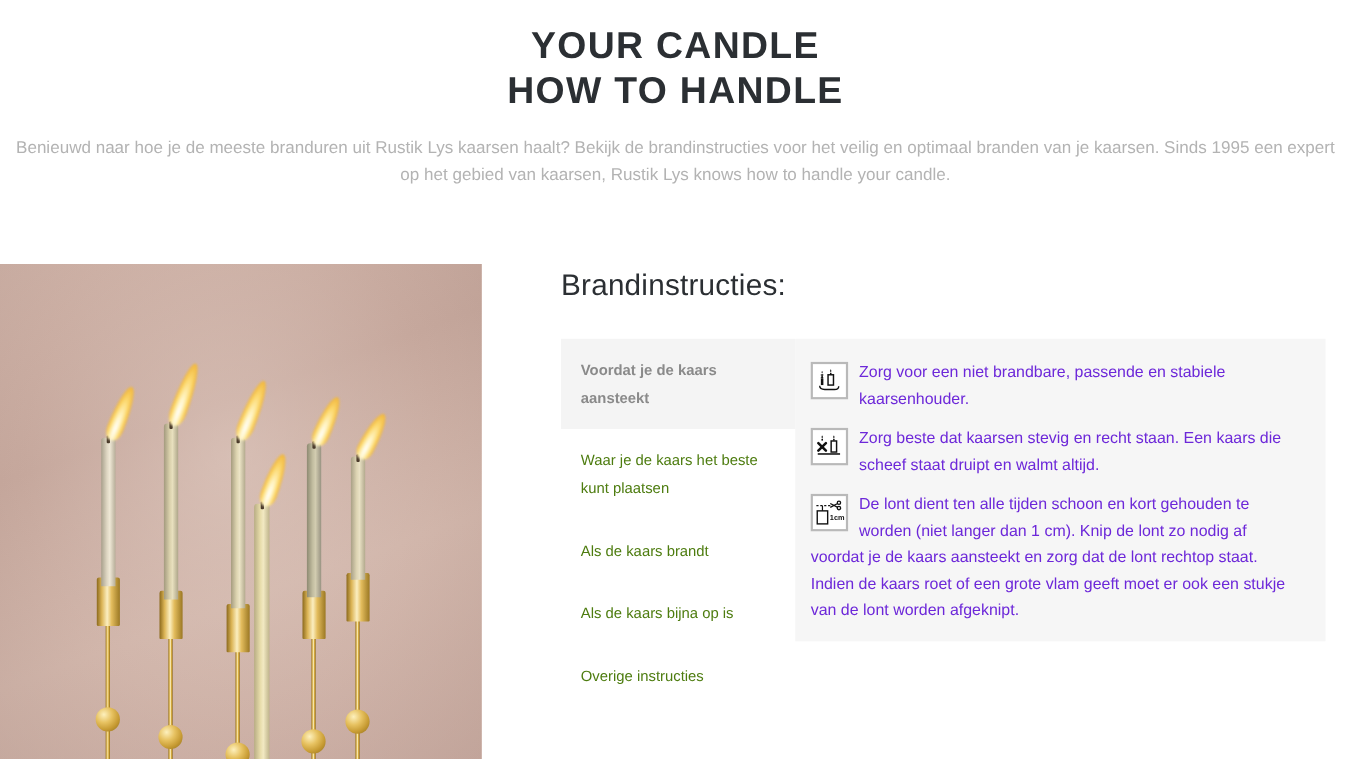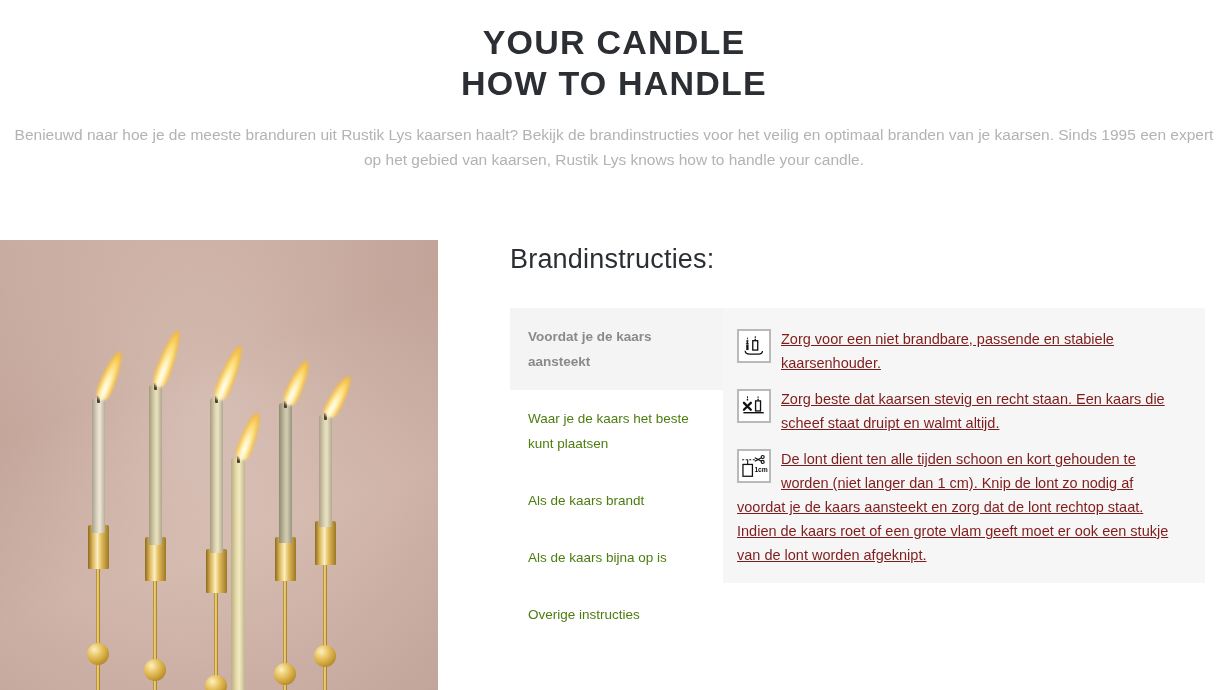--- a/index.html
+++ b/index.html
@@ -145,23 +145,22 @@
   
   .panel {
     flex: 1 1 auto;
     background: #f6f6f6;
     padding: 19px 22px 26px 14px;
   }
   .inst {
     display: block;
     font-size: 14.5px;
     line-height: 24px;
-    color: #7f1d1d;
+    color: #6d28d9;
     margin-bottom: 12px;
-    text-decoration: underline;
   }
   .inst:last-child { margin-bottom: 16px; }
   .ico {
     float: left;
     width: 34px; height: 34px;
     border: 2px solid #b9b9b9;
     background: #ffffff;
     margin: 2px 10px 2px 0;
   }
   .ico svg { display: block; width: 100%; height: 100%; }

